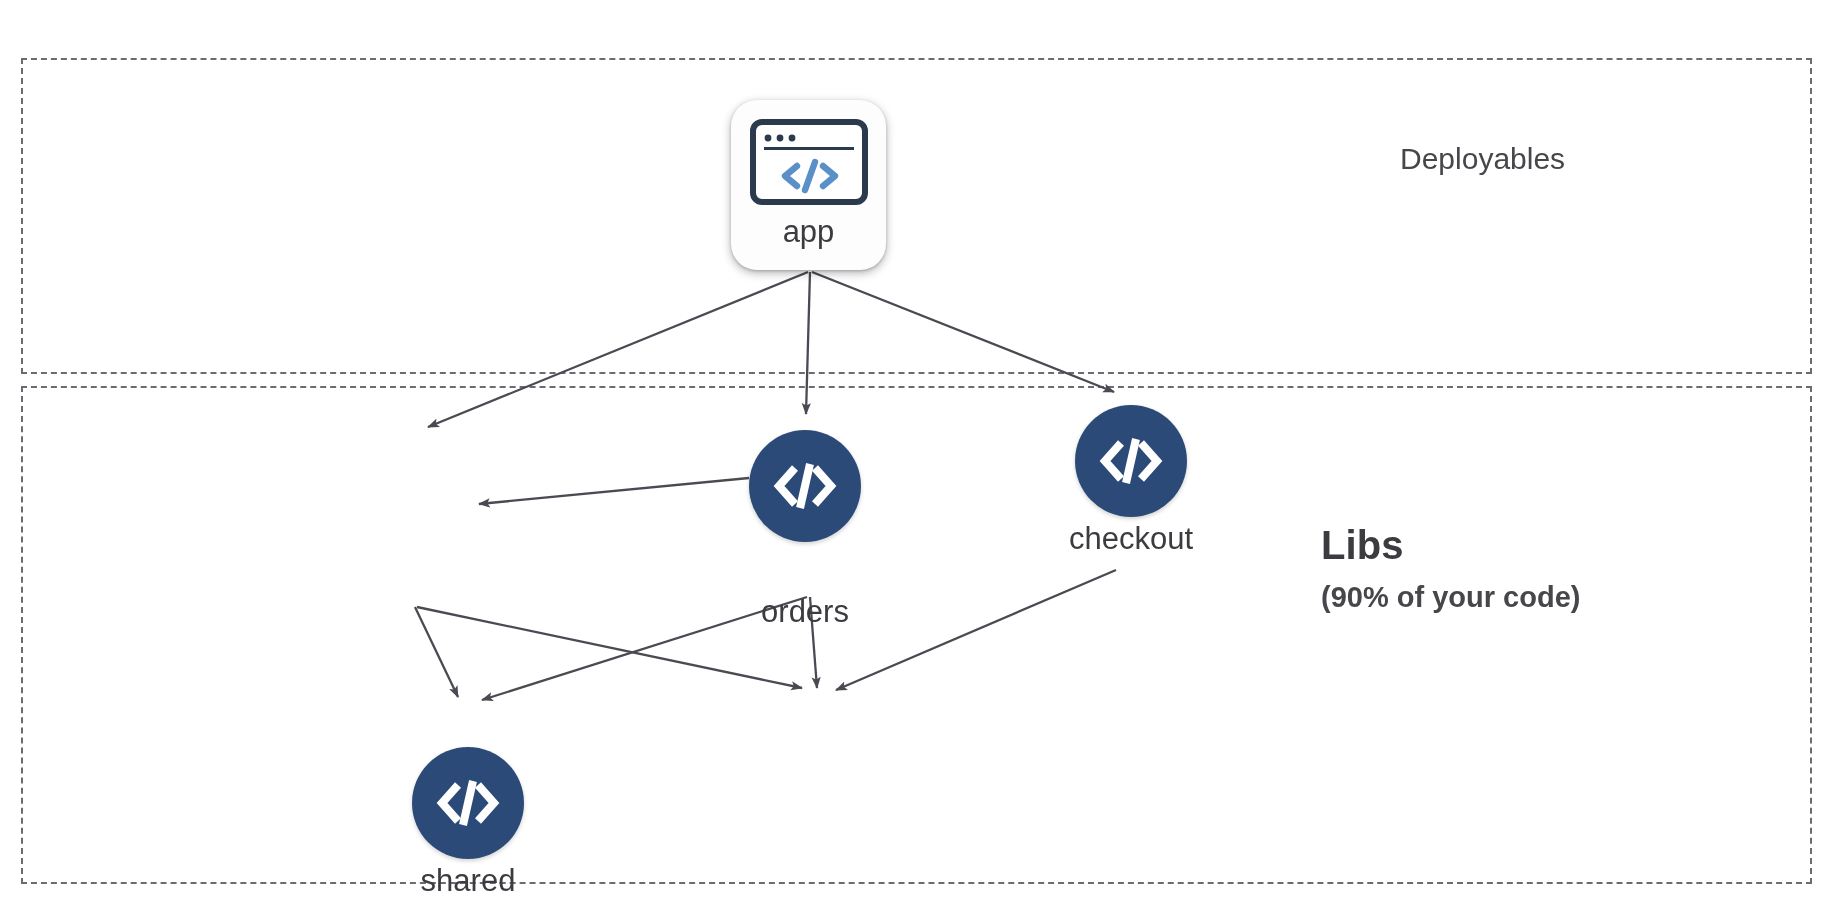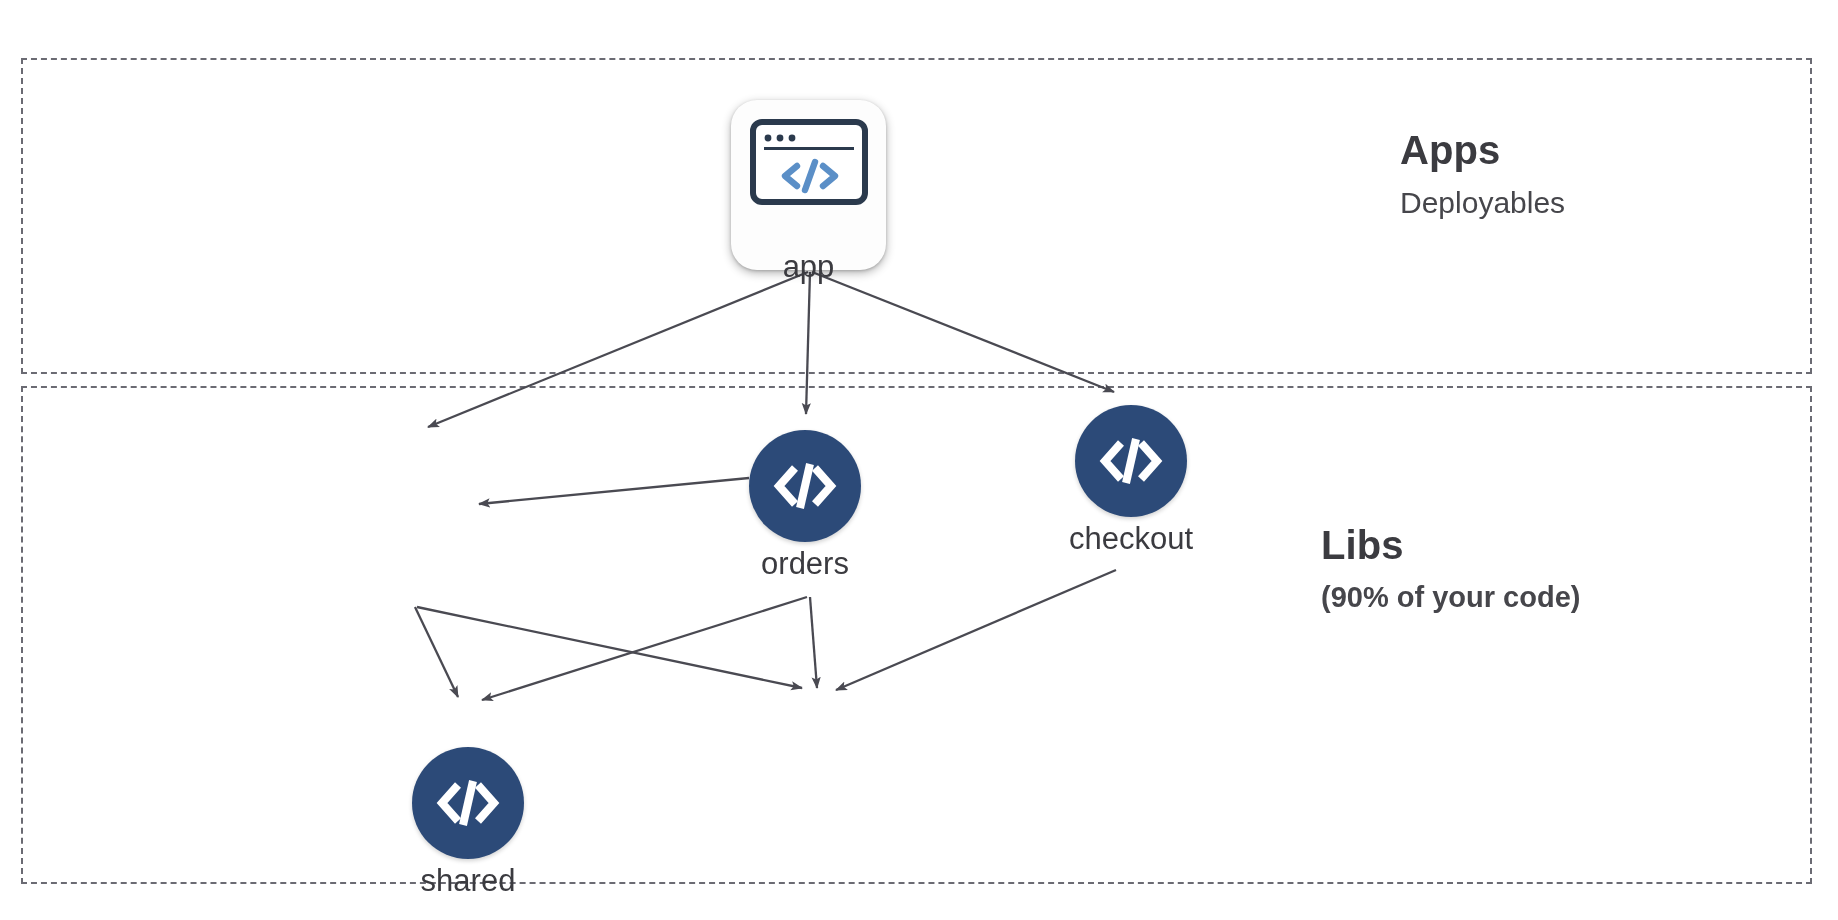--- a/index.html
+++ b/index.html
@@ -70,21 +70,20 @@
     height: 170px;
     background: #fdfdfd;
     border-radius: 26px;
     box-shadow: 0 3px 10px rgba(0,0,0,0.30), 0 1px 3px rgba(0,0,0,0.18);
     display: flex;
     flex-direction: column;
     align-items: center;
     justify-content: flex-start;
     box-sizing: border-box;
     padding-top: 18px;
-    gap: 35px;
   }
   #node-app .browser-icon {
     width: 120px;
     height: 88px;
   }
   #node-app .app-label {
     font-size: 31px;
     color: #3b3b40;
     line-height: 1;
     margin-top: 10px;
@@ -111,21 +110,21 @@
   .lib-label {
     margin-top: 6px;
     font-size: 31px;
     color: #3b3b40;
     line-height: 1.05;
     white-space: nowrap;
   }
 
   
   #node-products { left: 357px; top: 444px; }
-  #node-orders   { left: 749px; top: 430px; }
+  #node-orders   { left: 749px; top: 430px; gap: 48px; }
   #node-checkout { left: 1069px; top: 405px; }
   #node-shared   { left: 412px; top: 747px; }
   #node-core     { left: 762px; top: 696px; }
 </style>
 </head>
 <body>
 
 <div id="stage">
 
   <div class="zone" id="zone-apps"></div>
@@ -218,21 +217,20 @@
             <polyline points="47,19 63,37 47,55"></polyline>
           </g>
         </svg>
       </span>
     </div>
     <span class="lib-label">shared</span>
   </div>
 
 
   <div class="zone-caption" id="caption-apps">
-    <div class="zone-title">Apps</div>
     <div class="zone-sub">Deployables</div>
   </div>
 
   <div class="zone-caption" id="caption-libs">
     <div class="zone-title">Libs</div>
     <div class="zone-sub small">(90% of your code)</div>
   </div>
 
 </div>
 

